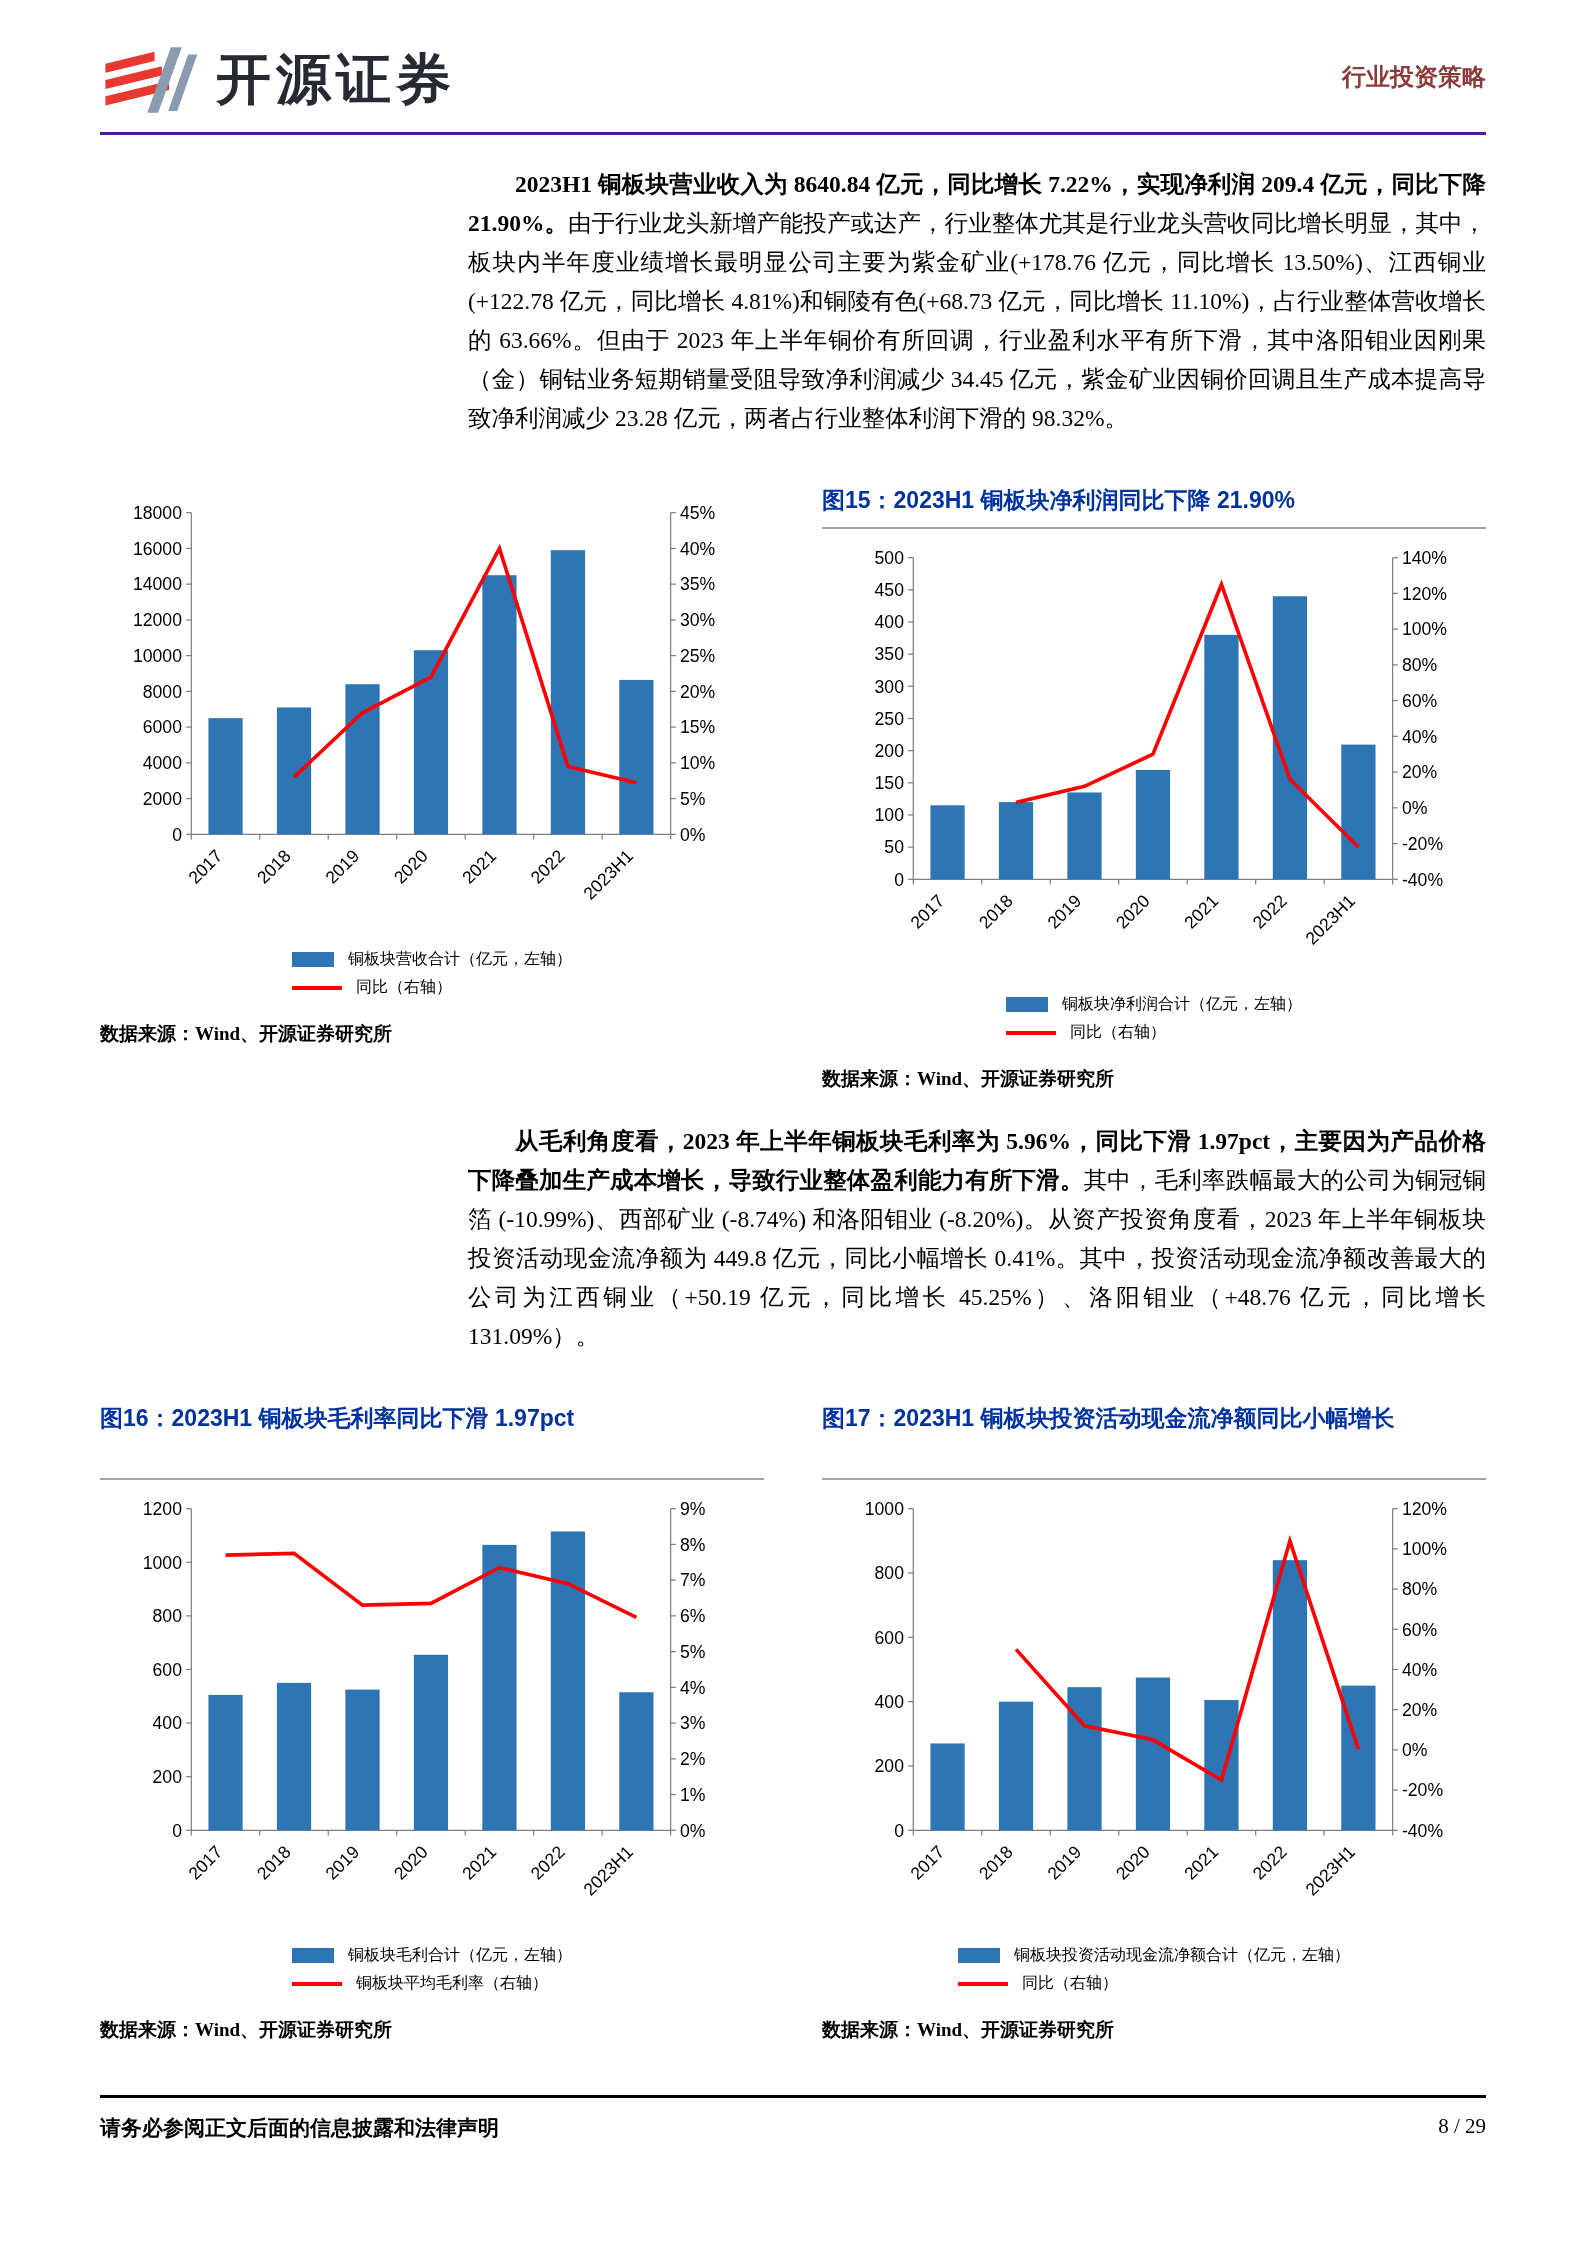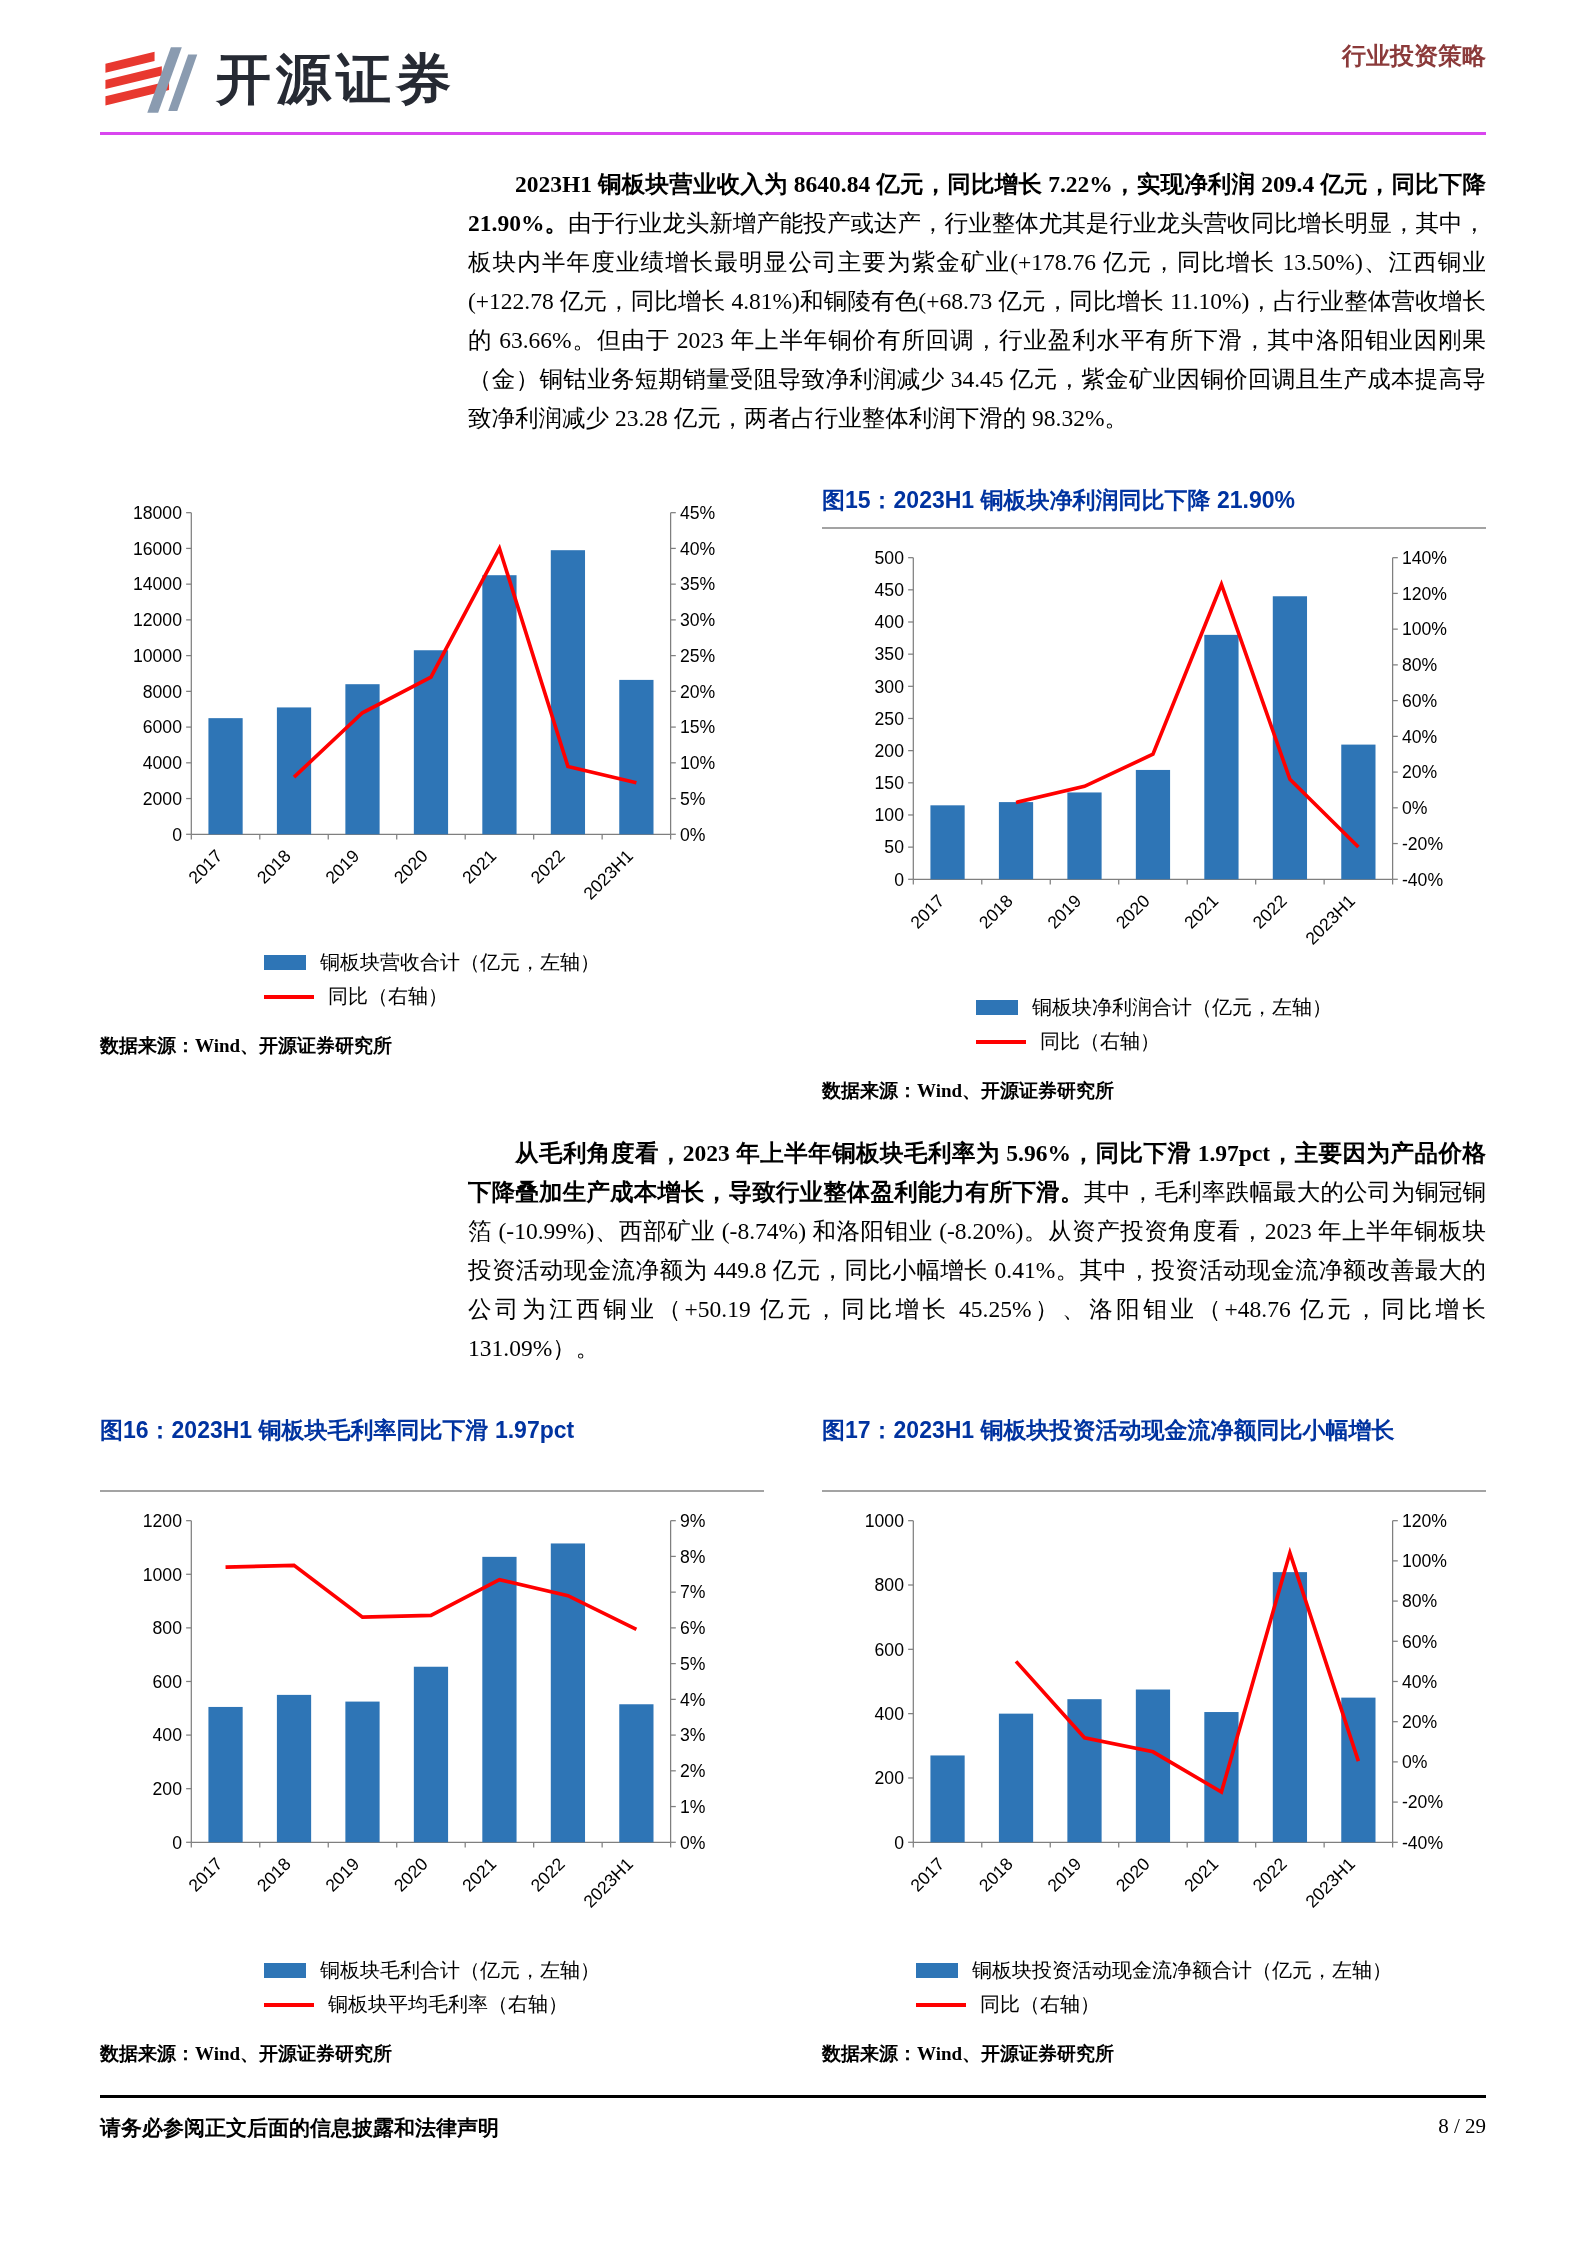--- a/index.html
+++ b/index.html
@@ -3,42 +3,42 @@
 <meta charset="utf-8">
 <style>
   * { margin:0; padding:0; box-sizing:border-box; }
   html,body { background:#e8e8e8; }
   .page {
     position:relative; width:1586px; height:2244px; margin:0 auto; background:#fff;
     padding:40px 100px 0; display:flex; flex-direction:column;
     font-family:"Liberation Serif", serif; color:#000;
   }
   
-  .header { display:flex; justify-content:space-between; align-items:flex-start;
-    border-bottom:3px solid #d946ef; padding-bottom:12px; }
+  .header { display:flex; justify-content:space-between; align-items:center;
+    border-bottom:3px solid #4c1d95; padding-bottom:12px; }
   .logo { display:flex; align-items:center; gap:16px; }
   .logo-mark svg { width:100px; height:80px; display:block; }
   .logo-text { font-size:55px; font-weight:bold; color:#262a33;
     font-family:"Liberation Sans", sans-serif; letter-spacing:5px; }
   .report-type { font-size:24px; font-weight:bold; color:#8b3a3a; padding-bottom:6px; }
   
   .para { margin:30px 0 0 368px; font-size:23.5px; line-height:39px;
     text-align:justify; text-indent:2em; }
   .para .lead { font-weight:bold; }
   
   .fig-grid { display:grid; grid-template-columns:1fr 1fr; column-gap:58px; margin-top:46px; }
   .fig { display:flex; flex-direction:column; }
   .fig-title { font-family:"Liberation Sans", sans-serif; font-size:23px; font-weight:bold;
     color:#0033a0; line-height:33px; padding-bottom:10px; border-bottom:2px solid #a3a3a3; }
   .fig-title.tall { min-height:78px; }
   svg.chart { width:100%; display:block; margin-top:10px; }
   svg.chart text { font-family:"Liberation Sans", sans-serif; fill:#000; }
   .legend { text-align:center; margin-top:0px; }
   .legend-inner { display:inline-block; text-align:left; }
-  .legend-row { display:flex; align-items:center; gap:14px; margin:7px 10px; font-size:20px; }
+  .legend-row { display:flex; align-items:center; gap:14px; margin:7px 10px; font-size:16px; }
   .sw-bar  { width:42px; height:15px; display:inline-block; flex:0 0 auto; }
   .sw-line { width:50px; height:4px; display:inline-block; flex:0 0 auto; }
   .fig-source { font-size:19px; font-weight:bold; margin-top:16px; }
   
   .footer { margin-top:auto; border-top:3px solid #000; padding-top:16px;
     display:flex; justify-content:space-between; margin-bottom:102px; }
   .footer-left { font-size:21px; font-weight:bold; }
   .footer-right { font-size:21px; }
 </style>
 </head>

